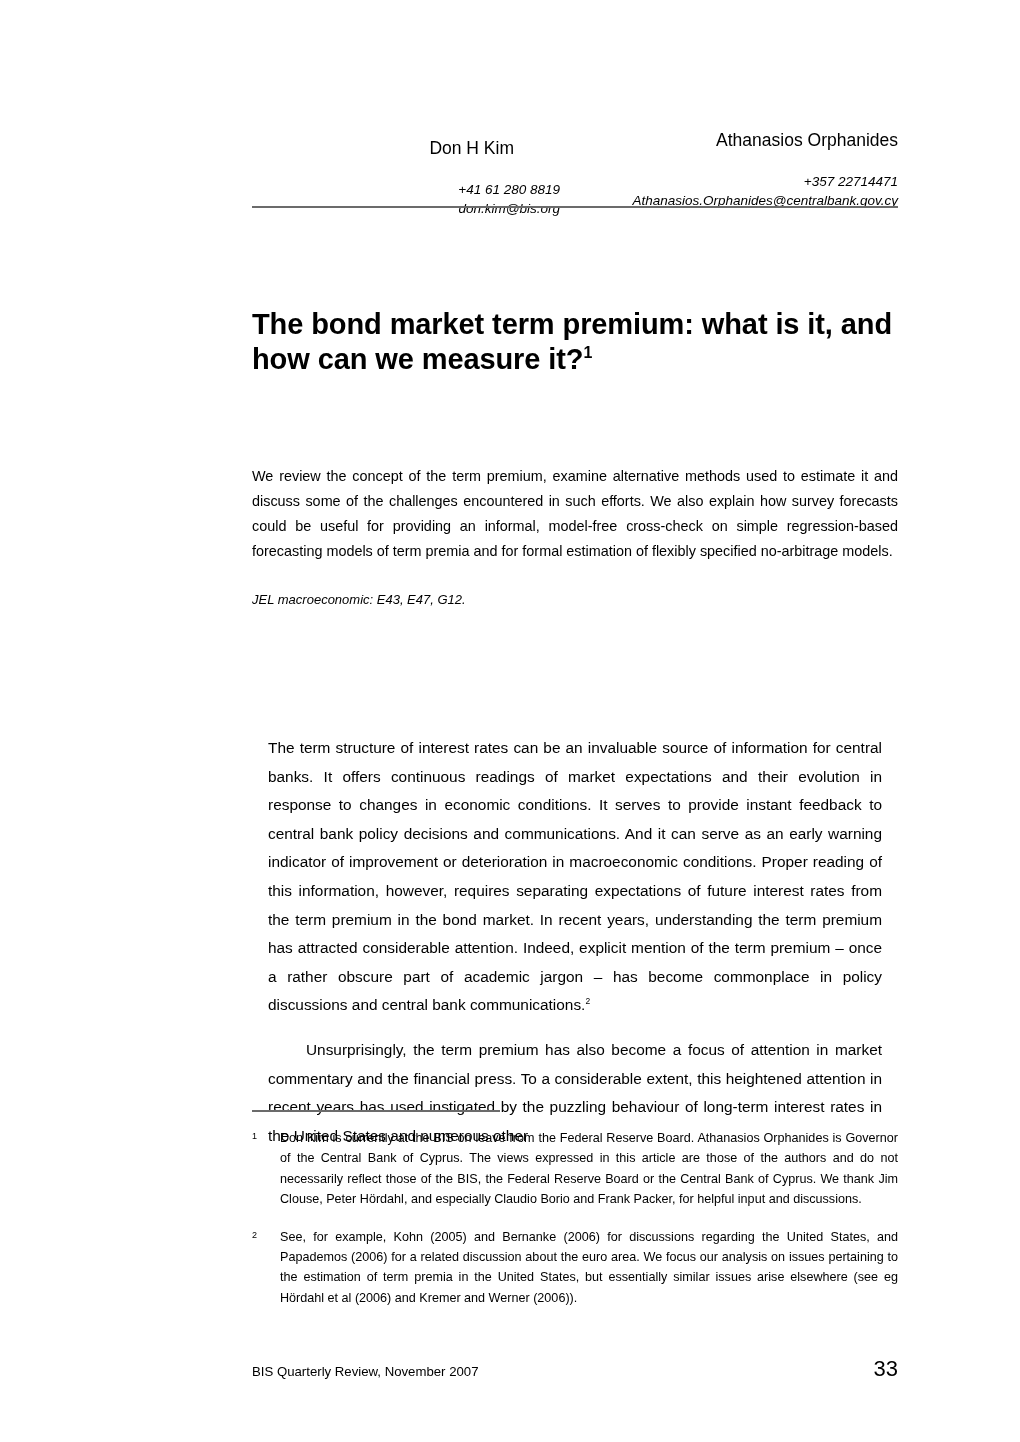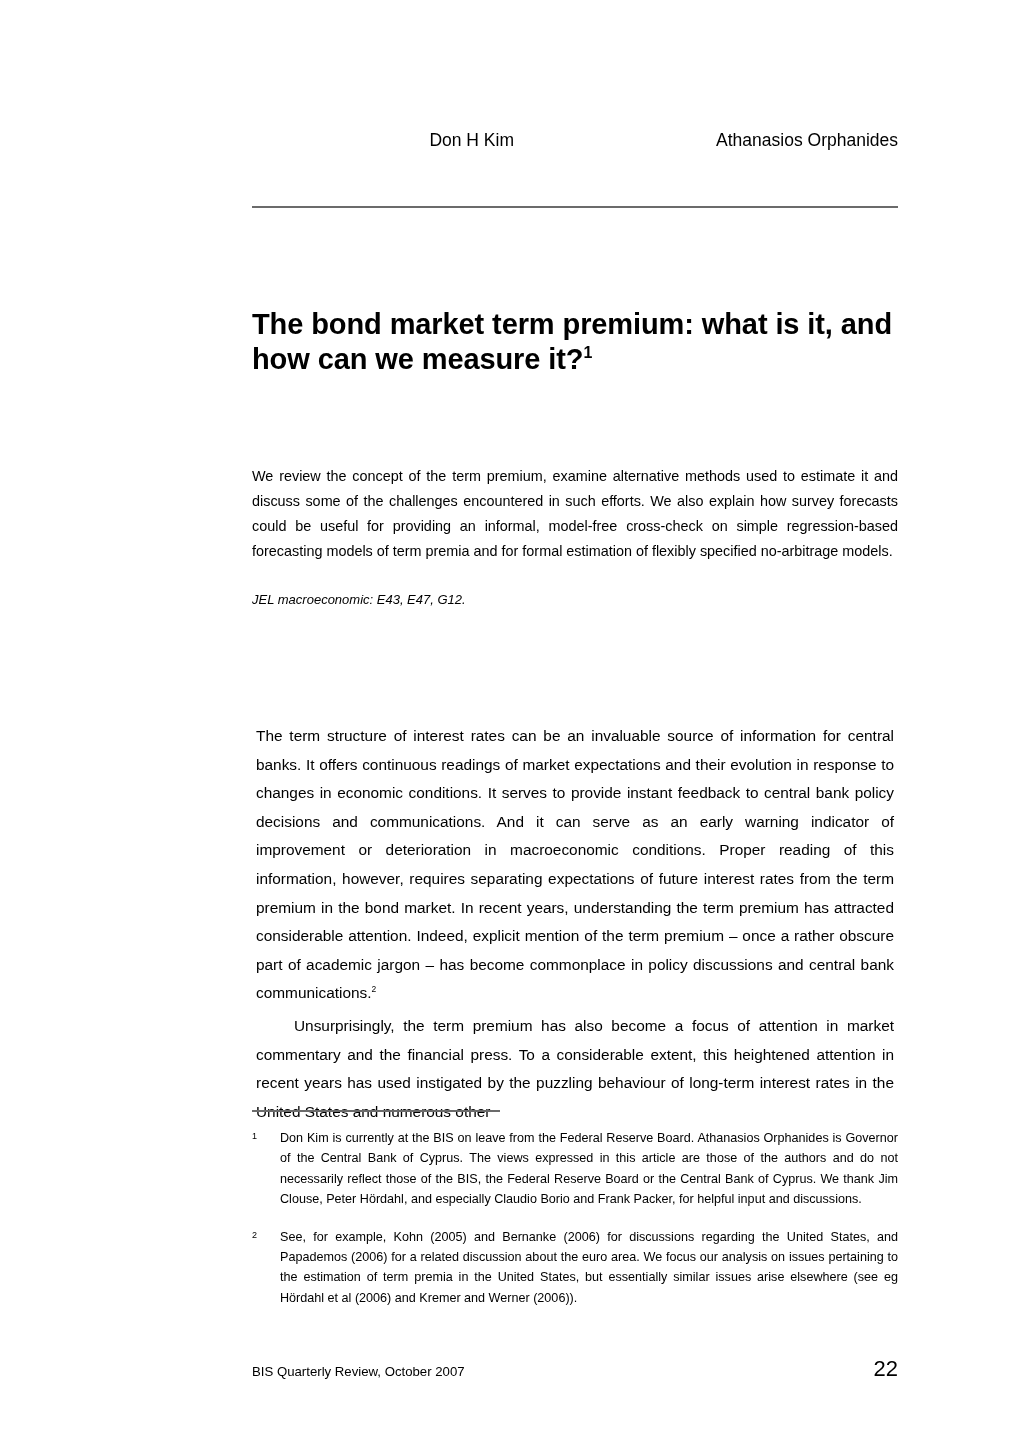--- a/index.html
+++ b/index.html
@@ -30,20 +30,21 @@
     display: flex;
     width: 100%;
   }
   .author-col {
     box-sizing: border-box;
   }
   .author-col-left {
     width: 316px;
     padding-right: 8px;
     text-align: right;
+    margin-top: 8px;
   }
   .author-col-right {
     width: 330px;
     text-align: right;
   }
   .author-name {
     font-size: 17.5px;
     line-height: 25px;
     white-space: nowrap;
   }
@@ -106,21 +107,21 @@
   .body-text {
     position: absolute;
     left: 252px;
     top: 718px;
     width: 646px;
     font-size: 15.4px;
     line-height: 28.6px;
     text-align: justify;
   }
   .body-text p {
-    margin: 4px;
+    margin: 16px;
   }
   .body-text p.indent {
     text-indent: 38px;
   }
 
   
   .footnote-rule {
     position: absolute;
     left: 252px;
     top: 1110px;
@@ -177,20 +178,30 @@
   <div class="author-header">
     <div class="author-cols">
       <div class="author-col author-col-left">
         <div class="author-name">Don H Kim</div>
       </div>
       <div class="author-col author-col-right">
         <div class="author-name">Athanasios Orphanides</div>
       </div>
     </div>
     <div class="author-spacer"></div>
+    <div class="author-cols">
+      <div class="author-col author-col-left">
+        <div class="author-contact">+41 61 280 8819</div>
+        <div class="author-contact">don.kim@bis.org</div>
+      </div>
+      <div class="author-col author-col-right">
+        <div class="author-contact">+357 22714471</div>
+        <div class="author-contact">Athanasios.Orphanides@centralbank.gov.cy</div>
+      </div>
+    </div>
   </div>
 
   <div class="header-rule"></div>
 
   <h1 class="title"><span>The bond market term premium: what is it, and how can we measure it?</span><sup>1</sup></h1>
 
   <div class="abstract">We review the concept of the term premium, examine alternative methods used to estimate it and discuss some of the challenges encountered in such efforts. We also explain how survey forecasts could be useful for providing an informal, model-free cross-check on simple regression-based forecasting models of term premia and for formal estimation of flexibly specified no-arbitrage models.</div>
 
   <div class="jel">JEL macroeconomic: E43, E47, G12.</div>
 
@@ -206,17 +217,17 @@
       <span class="fn-mark">1</span>
       <span>Don Kim is currently at the BIS on leave from the Federal Reserve Board. Athanasios Orphanides is Governor of the Central Bank of Cyprus. The views expressed in this article are those of the authors and do not necessarily reflect those of the BIS, the Federal Reserve Board or the Central Bank of Cyprus. We thank Jim Clouse, Peter Hördahl, and especially Claudio Borio and Frank Packer, for helpful input and discussions.</span>
     </div>
     <div class="footnote">
       <span class="fn-mark">2</span>
       <span>See, for example, Kohn (2005) and Bernanke (2006) for discussions regarding the United States, and Papademos (2006) for a related discussion about the euro area. We focus our analysis on issues pertaining to the estimation of term premia in the United States, but essentially similar issues arise elsewhere (see eg Hördahl et al (2006) and Kremer and Werner (2006)).</span>
     </div>
   </div>
 
   <div class="footer">
-    <div class="footer-left">BIS Quarterly Review, October 2007</div>
-    <div class="footer-page">22</div>
+    <div class="footer-left">BIS Quarterly Review, November 2007</div>
+    <div class="footer-page">33</div>
   </div>
 
 </div>
 
 </body></html>

